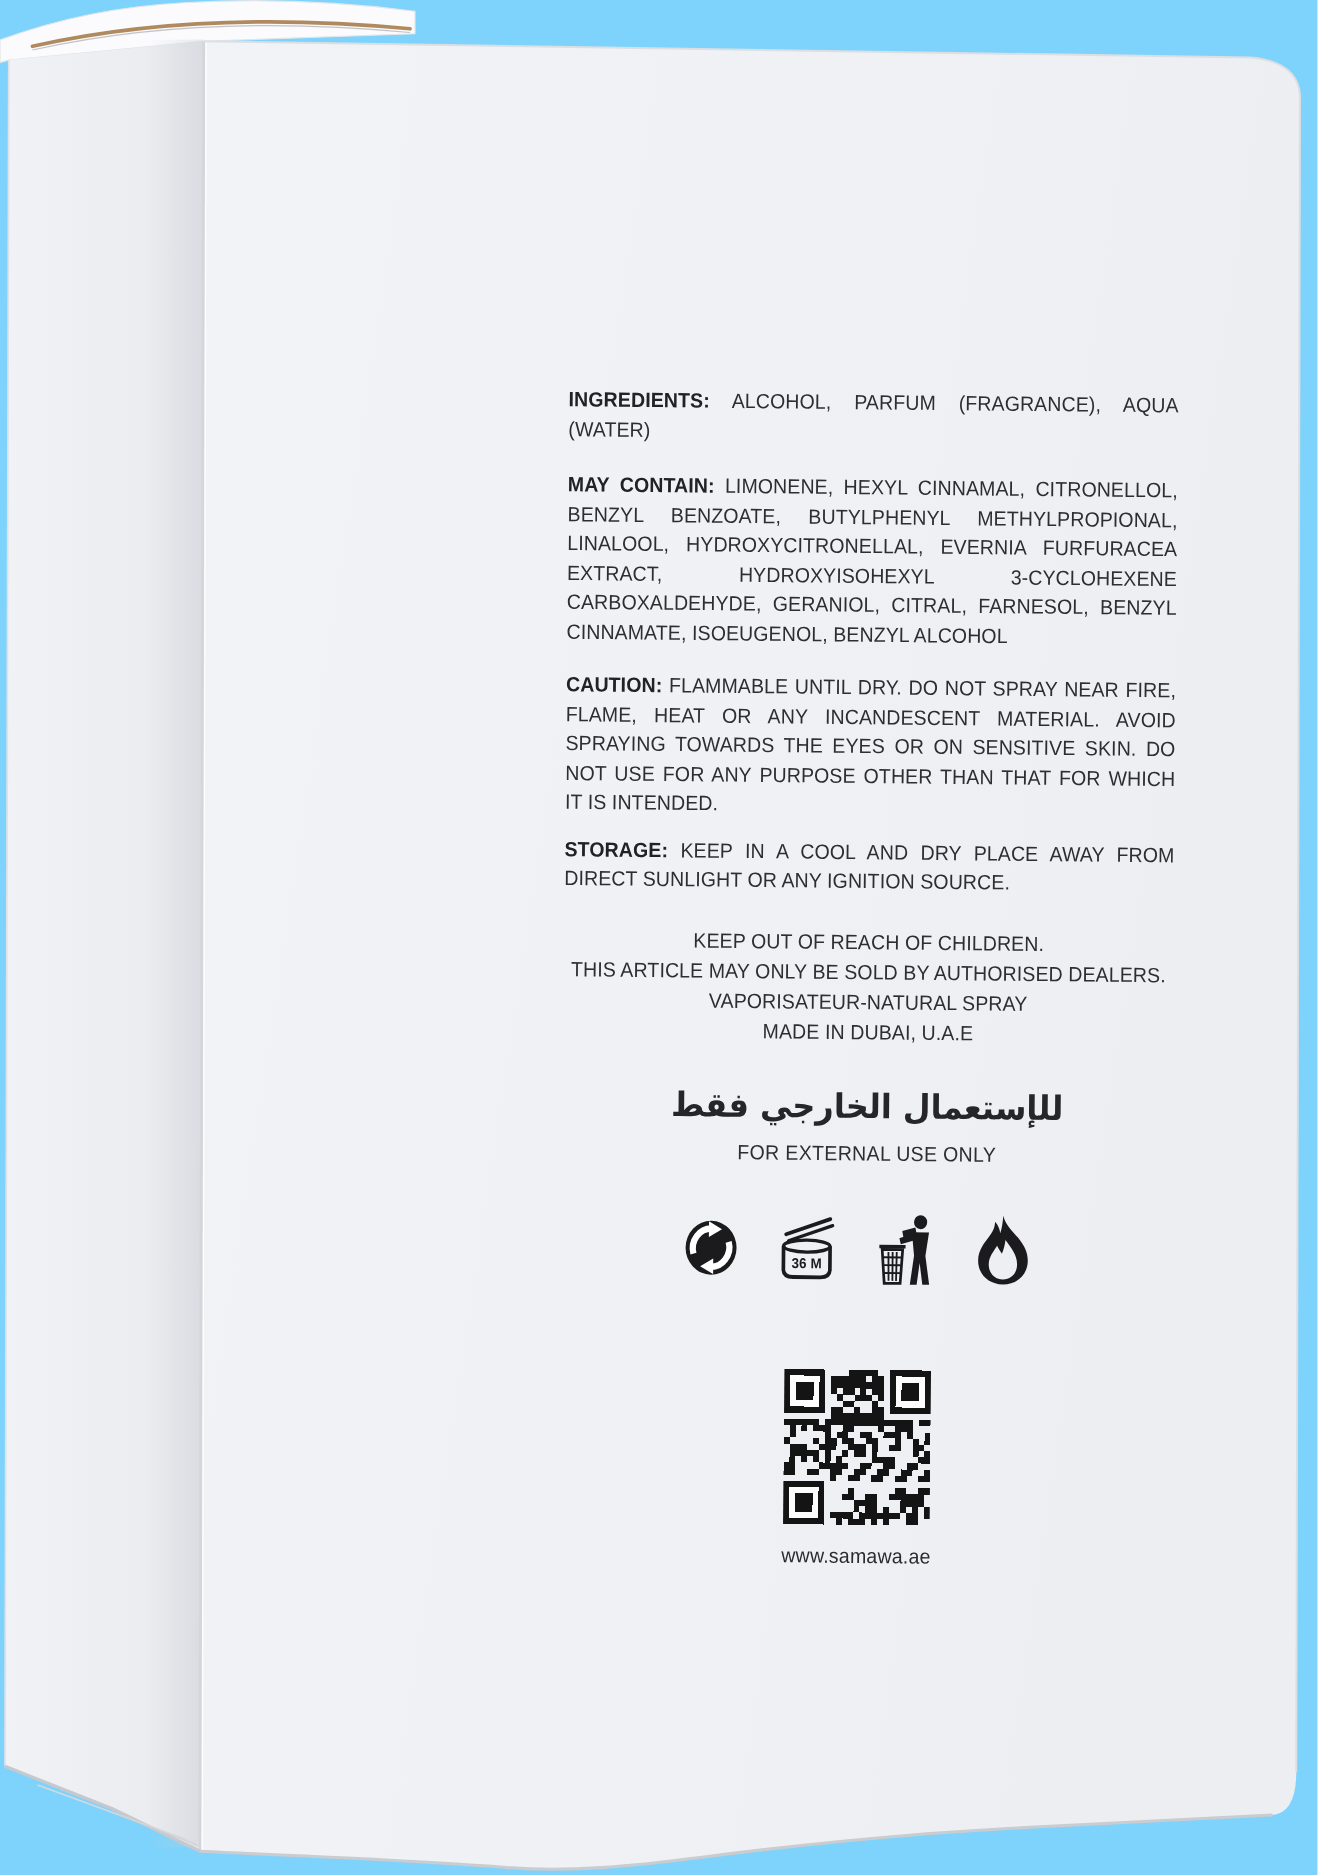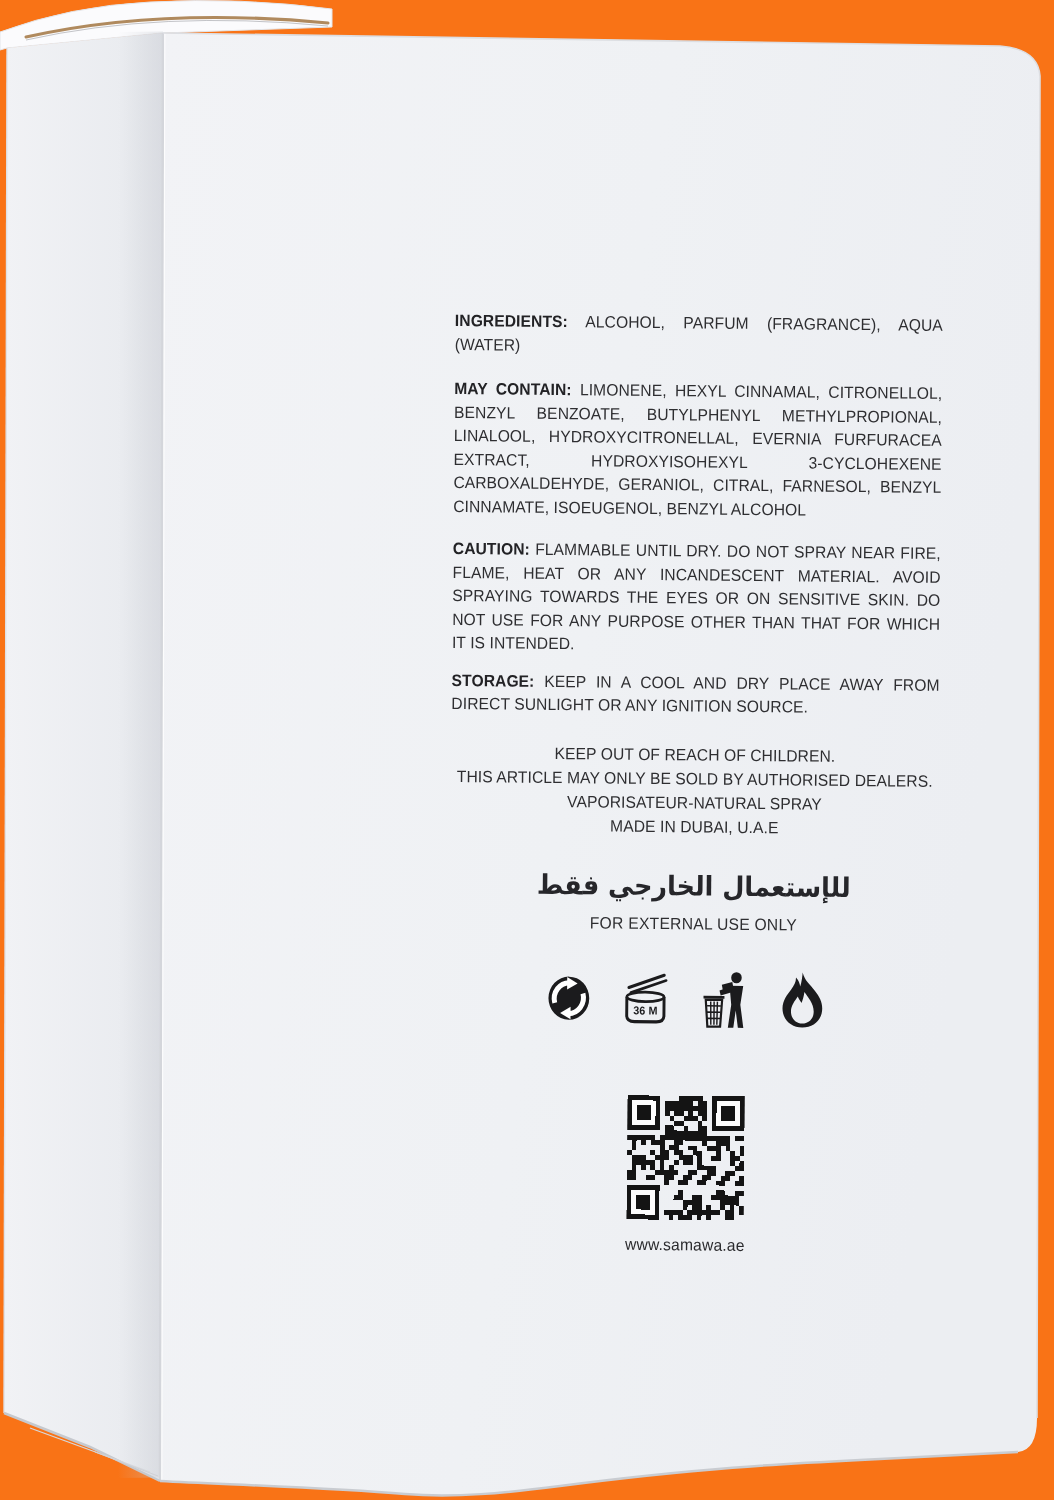--- a/index.html
+++ b/index.html
@@ -1,16 +1,16 @@
 <!DOCTYPE html>
 <html><head>
 <meta charset="utf-8">
 <style>
   html,body{margin:0;padding:0;background:#ffffff;width:1054px;height:1500px;overflow:hidden;}
-  .scene{position:relative;width:1054px;height:1500px;background:#f97316;
+  .scene{position:relative;width:1054px;height:1500px;background:#7dd3fc;
          font-family:"Liberation Sans",sans-serif;}
   .box-svg{position:absolute;left:0;top:0;}
 
   
   .panel{
     position:absolute;left:455px;top:309px;width:516px;
     transform:scaleX(0.9457) rotate(0.55deg);transform-origin:left top;
     color:#2e2e31;font-size:16.5px;line-height:23.5px;letter-spacing:0.1px;
   }
   .para{margin:0;text-align:justify;}

